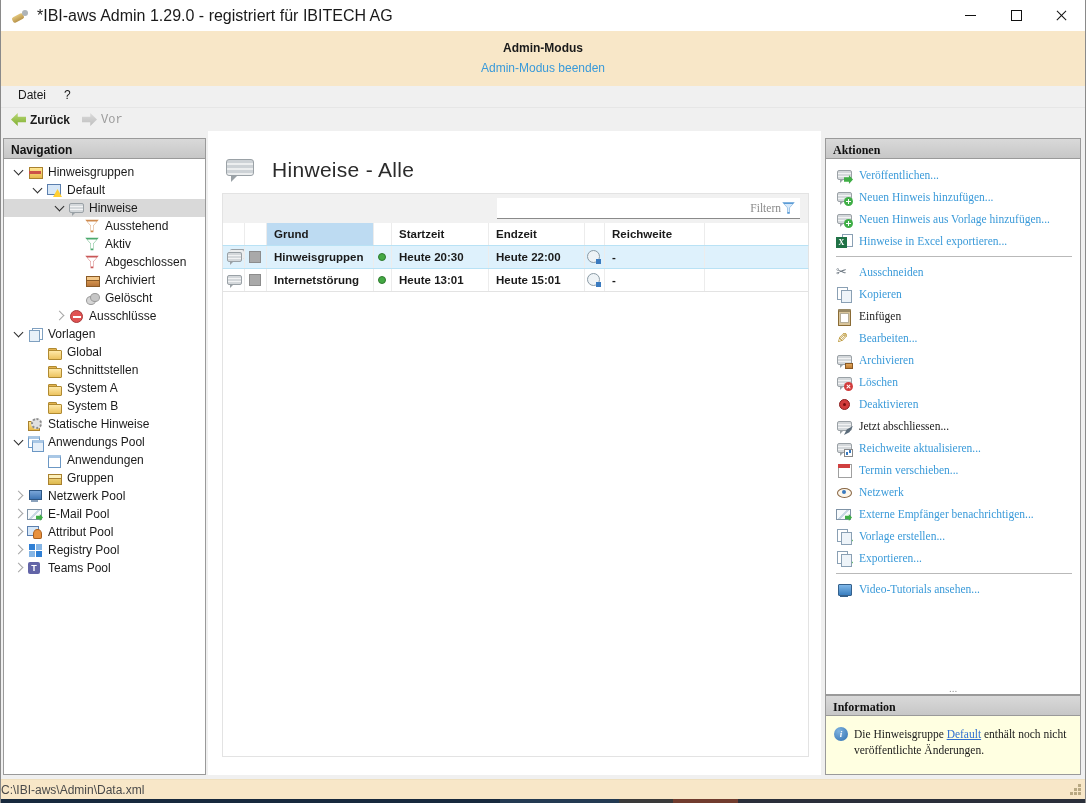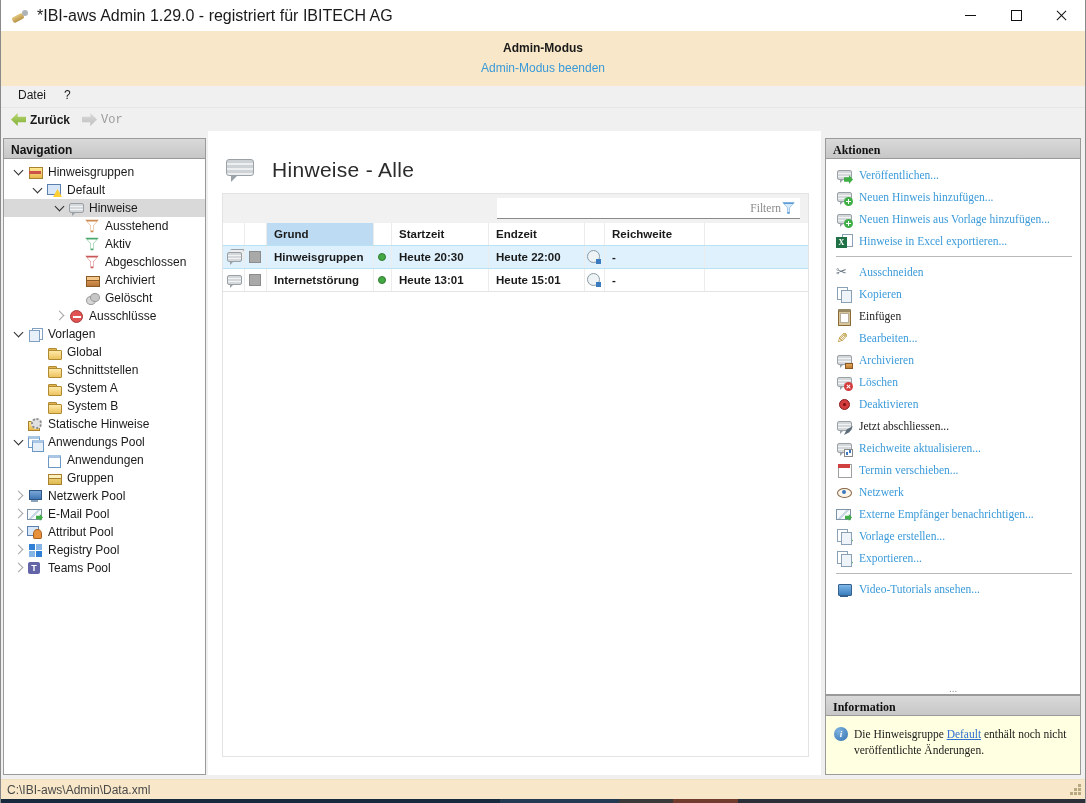--- a/index.html
+++ b/index.html
@@ -157,21 +157,21 @@
   .a-eye::after { content:""; position:absolute; left:6px; top:6px; width:4px; height:4px; background:#3a7abf; border-radius:50%; }
   .a-tv::before { content:""; position:absolute; left:2px; top:3px; width:12px; height:10px; background:linear-gradient(#7fb7e8,#3a7fc0); border:1px solid #35618c; border-radius:1px; }
   .a-tv::after { content:""; position:absolute; left:4px; bottom:0; width:8px; height:2px; background:#35618c; }
 
   
   .info-body { flex:1; background:#ffffe1; border:1px solid #9a9a9a; border-top:none; padding:10px 8px 0 8px; font-size:11.5px; color:#1a1a1a; line-height:16px; display:flex; gap:6px; align-items:flex-start; }
   .info-ico { width:14px; min-width:14px; height:14px; border-radius:50%; background:radial-gradient(circle at 35% 30%, #7fb3e0, #2f6fb0); color:#fff; font-size:9px; font-style:italic; font-weight:bold; text-align:center; line-height:14px; margin-top:1px; }
   .info-link { color:#2f6fd0; text-decoration:underline; cursor:pointer; }
 
   
-  .statusbar { height:20px; flex:none; background:#f8e7c8; border-top:1px solid #efe0c0; font-size:12px; color:#4a4a4a; display:flex; align-items:center; padding-left:6px; position:relative; }
+  .statusbar { height:20px; flex:none; background:#f8e7c8; border-top:1px solid #efe0c0; font-size:12px; color:#4a4a4a; display:flex; align-items:center; padding-left:0; position:relative; }
   .grip { position:absolute; right:3px; bottom:3px; width:12px; height:12px; }
   .grip::before { content:""; position:absolute; left:0; top:0; width:3px; height:3px; background:transparent; box-shadow:8px 0 #b9a983, 4px 4px #b9a983, 8px 4px #b9a983, 0 8px #b9a983, 4px 8px #b9a983, 8px 8px #b9a983; }
   .taskbar-sliver { height:4px; flex:none; background:linear-gradient(90deg,#17293d 0 46%,#233a52 46% 57%,#3a3a3a 57% 62%,#713c2e 62% 68%,#2a2f3a 68% 100%); }
 </style>
 </head>
 <body>
 
 <div class="window">
 
   <div class="titlebar">

